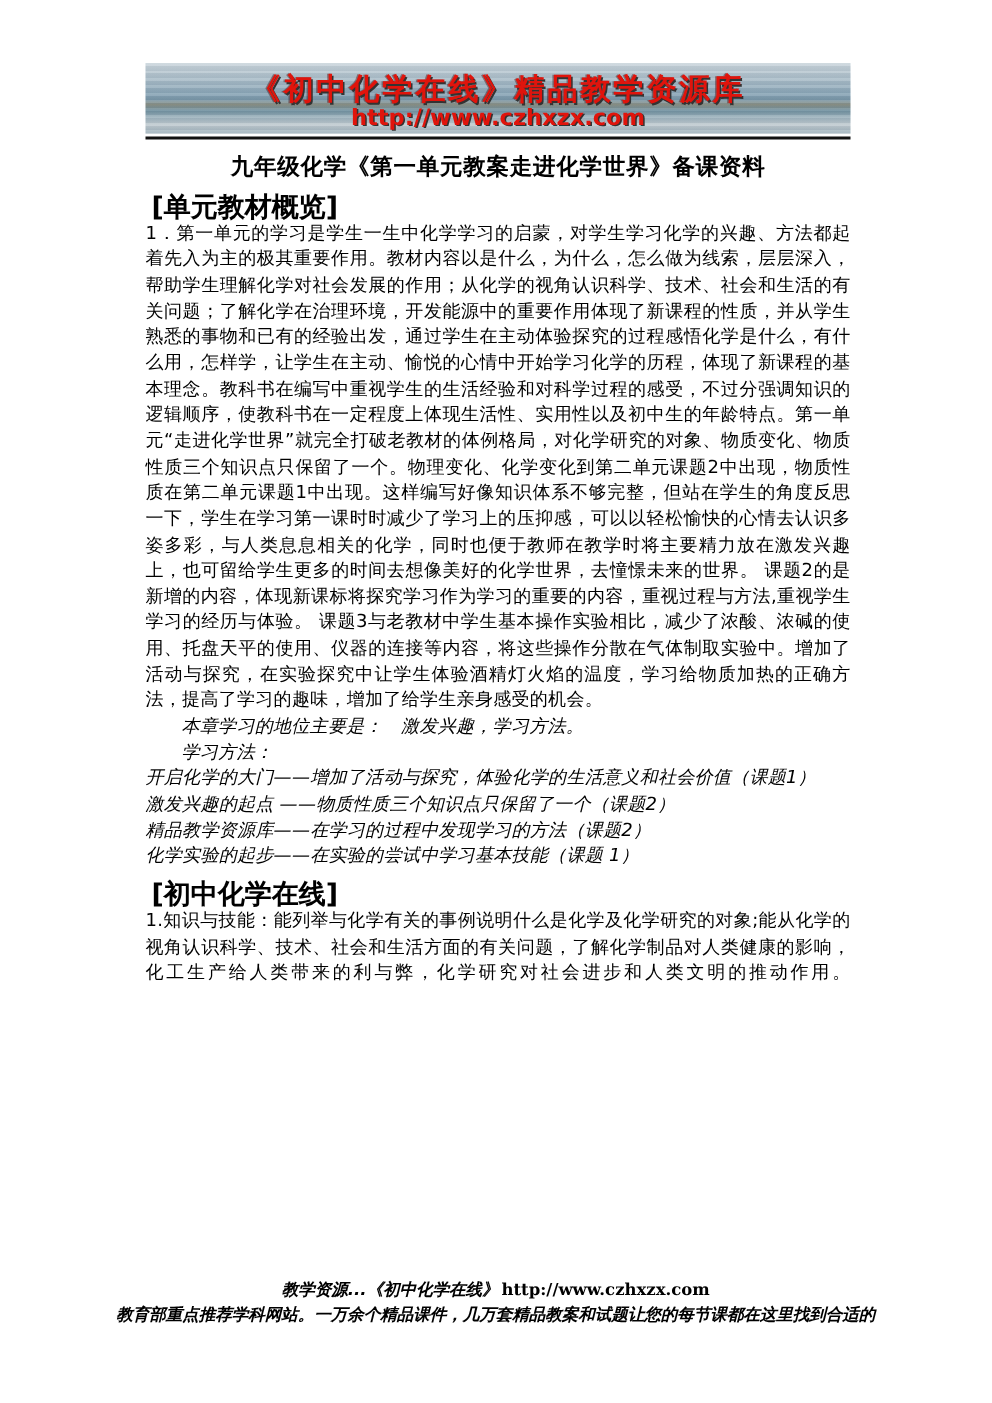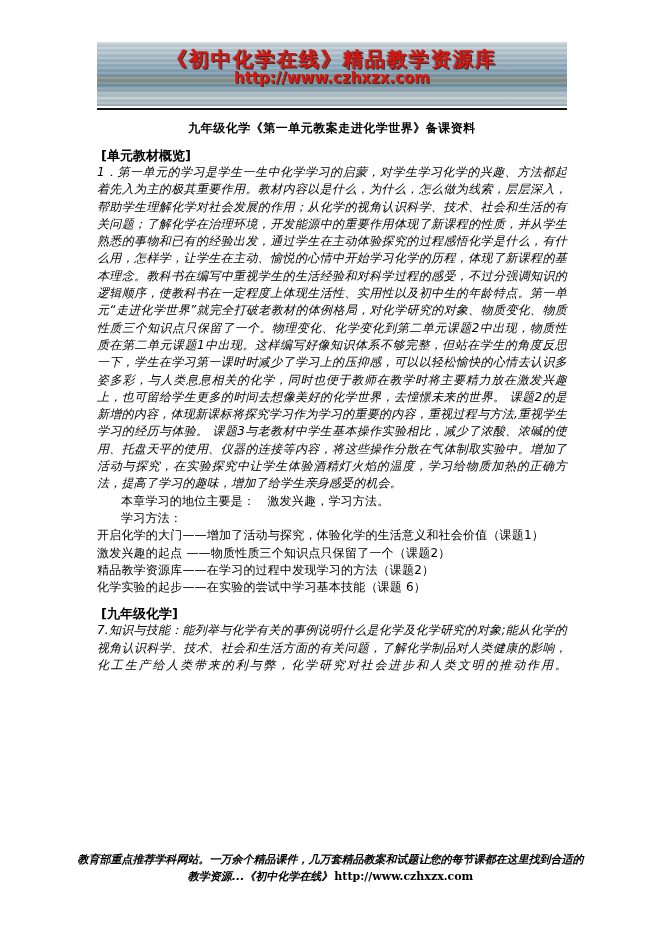--- a/index.html
+++ b/index.html
@@ -19,21 +19,21 @@
     position: absolute;
     left: 97px;
     top: 42px;
     width: 470px;
     color: #000000;
   }
   
   .banner {
     position: relative;
     width: 470px;
-    height: 64px;
+    height: 47px;
     overflow: hidden;
     background:
       repeating-linear-gradient(180deg, rgba(255,255,255,0.10) 0 2px, rgba(20,40,60,0.06) 2px 5px),
       linear-gradient(180deg,
         #ccd7dd 0%, #b3c4ce 18%, #9db3c1 32%, #8aa6b7 44%,
         #7b98a9 52%, #8d9287 59%, #70909f 67%, #a2b6c0 78%,
         #c2ccd1 88%, #9fb2bc 100%);
   }
   .banner-title {
     position: absolute;
@@ -58,48 +58,48 @@
   }
   .banner-rule {
     width: 470px;
     height: 2px;
     background: #111111;
     margin-top: 2px;
   }
   
   .doc-title {
     margin: 8px 0 0 0;
-    font-size: 12px;
+    font-size: 15px;
     font-weight: bold;
     text-align: center;
     letter-spacing: 0.5px;
     line-height: 20px;
     white-space: nowrap;
   }
   .section-heading {
     margin-top: 9px;
-    font-size: 13px;
+    font-size: 18px;
     font-weight: bold;
     line-height: 17px;
     text-indent: 4px;
   }
   .body-text {
     margin: 0;
     font-size: 12px;
     line-height: 17.3px;
     text-align: justify;
     letter-spacing: 0.2px;
-    font-style: italic;
   }
   .body-line {
     margin: 0;
     font-size: 12px;
     line-height: 17.3px;
     letter-spacing: 0.2px;
     white-space: nowrap;
+    font-style: italic;
   }
   .indent2 { text-indent: 2em; }
   .stretch-last { text-align: justify; text-align-last: justify; }
   
   .footer {
     position: absolute;
     left: 0;
     top: 851px;
     width: 661px;
     text-align: center;
@@ -136,28 +136,28 @@
 
     <p class="body-text">1．第一单元的学习是学生一生中化学学习的启蒙，对学生学习化学的兴趣、方法都起着先入为主的极其重要作用。教材内容以是什么，为什么，怎么做为线索，层层深入，帮助学生理解化学对社会发展的作用；从化学的视角认识科学、技术、社会和生活的有关问题；了解化学在治理环境，开发能源中的重要作用体现了新课程的性质，并从学生熟悉的事物和已有的经验出发，通过学生在主动体验探究的过程感悟化学是什么，有什么用，怎样学，让学生在主动、愉悦的心情中开始学习化学的历程，体现了新课程的基本理念。教科书在编写中重视学生的生活经验和对科学过程的感受，不过分强调知识的逻辑顺序，使教科书在一定程度上体现生活性、实用性以及初中生的年龄特点。第一单元“走进化学世界”就完全打破老教材的体例格局，对化学研究的对象、物质变化、物质性质三个知识点只保留了一个。物理变化、化学变化到第二单元课题2中出现，物质性质在第二单元课题1中出现。这样编写好像知识体系不够完整，但站在学生的角度反思一下，学生在学习第一课时时减少了学习上的压抑感，可以以轻松愉快的心情去认识多姿多彩，与人类息息相关的化学，同时也便于教师在教学时将主要精力放在激发兴趣上，也可留给学生更多的时间去想像美好的化学世界，去憧憬未来的世界。 课题2的是新增的内容，体现新课标将探究学习作为学习的重要的内容，重视过程与方法,重视学生学习的经历与体验。 课题3与老教材中学生基本操作实验相比，减少了浓酸、浓碱的使用、托盘天平的使用、仪器的连接等内容，将这些操作分散在气体制取实验中。增加了活动与探究，在实验探究中让学生体验酒精灯火焰的温度，学习给物质加热的正确方法，提高了学习的趣味，增加了给学生亲身感受的机会。</p>
 
     <p class="body-line indent2">本章学习的地位主要是：　激发兴趣，学习方法。</p>
 
     <p class="body-line indent2">学习方法：</p>
 
     <p class="body-line">开启化学的大门——增加了活动与探究，体验化学的生活意义和社会价值（课题1）</p>
     <p class="body-line">激发兴趣的起点 ——物质性质三个知识点只保留了一个（课题2）</p>
     <p class="body-line">精品教学资源库——在学习的过程中发现学习的方法（课题2）</p>
-    <p class="body-line">化学实验的起步——在实验的尝试中学习基本技能（课题 6）</p>
+    <p class="body-line">化学实验的起步——在实验的尝试中学习基本技能（课题 1）</p>
 
-    <div class="section-heading">[九年级化学]</div>
+    <div class="section-heading">[初中化学在线]</div>
 
-    <p class="body-text stretch-last">7.知识与技能：能列举与化学有关的事例说明什么是化学及化学研究的对象;能从化学的视角认识科学、技术、社会和生活方面的有关问题，了解化学制品对人类健康的影响，化工生产给人类带来的利与弊，化学研究对社会进步和人类文明的推动作用。</p>
+    <p class="body-text stretch-last">1.知识与技能：能列举与化学有关的事例说明什么是化学及化学研究的对象;能从化学的视角认识科学、技术、社会和生活方面的有关问题，了解化学制品对人类健康的影响，化工生产给人类带来的利与弊，化学研究对社会进步和人类文明的推动作用。</p>
 
   </div>
 
   <div class="footer">
-    <div>教育部重点推荐学科网站。一万余个精品课件，几万套精品教案和试题让您的每节课都在这里找到合适的</div>
     <div>
       <span>教学资源...《初中化学在线》</span><span class="footer-url">http://www.czhxzx.com</span>
     </div>
+    <div>教育部重点推荐学科网站。一万余个精品课件，几万套精品教案和试题让您的每节课都在这里找到合适的</div>
   </div>
 
 </div>
 
 </body></html>

